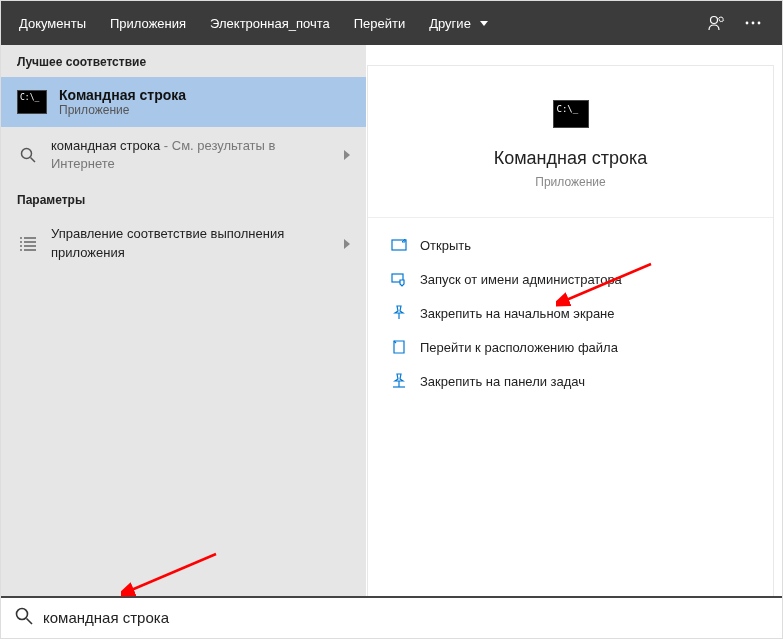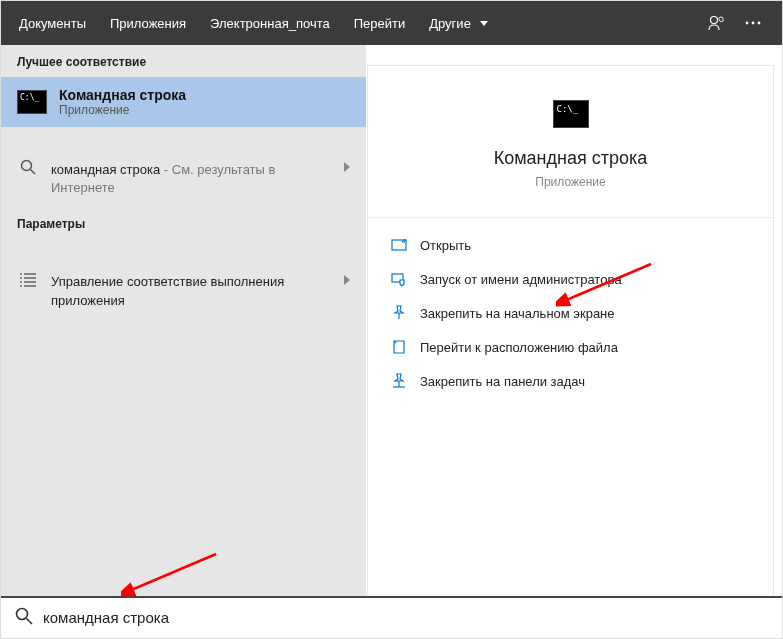--- a/index.html
+++ b/index.html
@@ -19,21 +19,21 @@
     .section-label { font-size: 12px; font-weight: 600; color: #222; padding: 10px 16px 8px; }
     .best-match { display: flex; align-items: center; gap: 12px; padding: 10px 16px; background: #a9c7e8; }
     .cmd-icon { width: 30px; height: 24px; background: #000; border: 1px solid #444; position: relative; flex-shrink: 0; }
     .cmd-icon::before { content: 'C:\\_'; color: #fff; font-size: 8px; font-family: monospace; position: absolute; top: 2px; left: 2px; }
     .bm-text { display: flex; flex-direction: column; }
     .bm-title { font-size: 14px; font-weight: 600; color: #111; }
     .bm-sub { font-size: 12px; color: #555; }
     
     .row { display: flex; align-items: center; padding: 10px 16px; gap: 12px; position: relative; }
     .row-icon { width: 22px; display: flex; justify-content: center; flex-shrink: 0; }
-    .row-text { font-size: 13px; color: #222; flex: 1; line-height: 1.4; margin-top: 24px; }
+    .row-text { font-size: 13px; color: #222; flex: 1; line-height: 1.4; }
     .row-sub { color: #777; }
     .chev-right { width: 0; height: 0; border-top: 5px solid transparent; border-bottom: 5px solid transparent; border-left: 6px solid #888; margin-left: 8px; }
     
     .right { flex: 1; background: #fff; padding: 20px 0 0 0; border-left: 1px solid #fff; }
     .right-inner { border: 1px solid #e8e8e8; margin: 0 8px 0 0; height: 100%; }
     .hero { display: flex; flex-direction: column; align-items: center; padding: 34px 0 28px; border-bottom: 1px solid #eee; }
     .hero-icon { width: 36px; height: 28px; background: #000; border: 1px solid #444; position: relative; margin-bottom: 20px; }
     .hero-icon::before { content: 'C:\\_'; color: #fff; font-size: 9px; font-family: monospace; position: absolute; top: 3px; left: 3px; }
     .hero-title { font-size: 18px; color: #222; margin-bottom: 6px; }
     .hero-sub { font-size: 12px; color: #888; }

